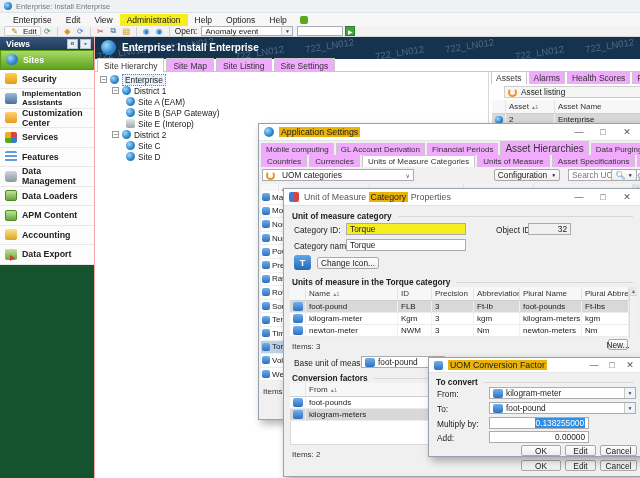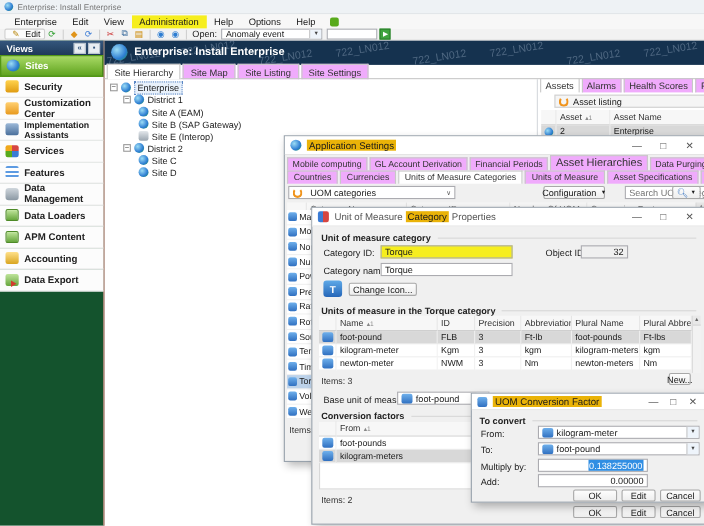--- a/index.html
+++ b/index.html
@@ -146,27 +146,27 @@
     <span class="vh-btn">▪</span>
   </div>
   <div class="side-item sel">
       <span class="sic ic-globe"></span>
       <span>Sites</span>
     </div>
   <div class="side-item">
       <span class="sic ic-lock"></span>
       <span>Security</span>
     </div>
-  <div class="side-item">
-      <span class="sic ic-folder"></span>
-      <span>Customization Center</span>
-    </div>
   <div class="side-item" style="font-size:8px">
       <span class="sic ic-impl"></span>
       <span>Implementation Assistants</span>
+    </div>
+  <div class="side-item">
+      <span class="sic ic-folder"></span>
+      <span>Customization Center</span>
     </div>
   <div class="side-item">
       <span class="sic ic-services"></span>
       <span>Services</span>
     </div>
   <div class="side-item">
       <span class="sic ic-features"></span>
       <span>Features</span>
     </div>
   <div class="side-item">
@@ -304,21 +304,21 @@
 
   </div>
 
   <div class="ccombo" style="left:3px;top:45px;width:152px">
     <span class="txt">
         <span class="sync-icon" style="border-color:#f0941d;border-top-color:transparent"></span>
         <span>UOM categories</span>
       </span>
     <span style="color:#555;font-size:6px;padding-right:3px">∨</span>
   </div>
-  <div class="btn" style="left:235px;top:45px;width:56px;height:12px">
+  <div class="btn" style="left:235px;top:45px;width:66px;height:12px">
       <span>Configuration</span>
       <span style="font-size:5px;margin-left:4px">▼</span>
     </div>
   <input class="field" style="left: 309px; top: 45px; width: 100px; height: 12px; color: rgb(153, 153, 153);" placeholder="Search UOM categories  (Ctrl+F)">
   <div class="btn" style="left:351px;top:45px;width:26px;height:12px;left:352px">
       <span style="color:#2f6fc0">🔍︎</span>
       <span style="font-size:5px;margin-left:2px">▼</span>
     </div>
 
   <div class="grid" style="position:absolute;left:2px;top:60px;width:372px;grid-template-columns:18px 91px 94px 70px 1fr">

